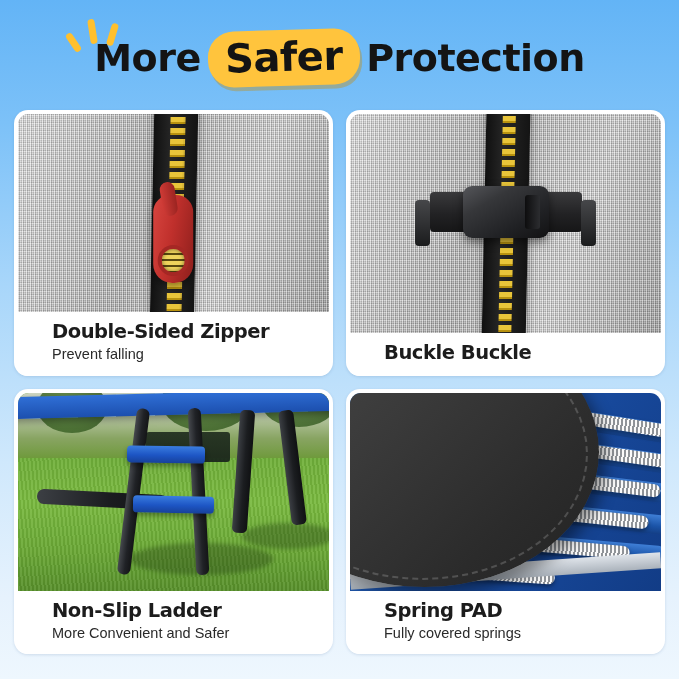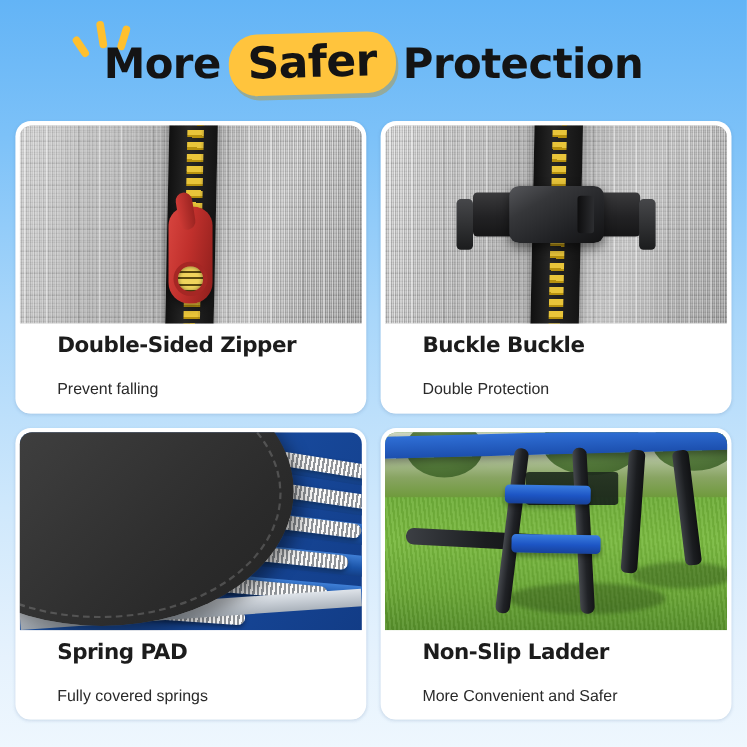--- a/index.html
+++ b/index.html
@@ -56,21 +56,21 @@
   .caption{
     flex:0 0 auto;background:#fff;
     padding:9px 0 12px 34px;
   }
   .cap-title{
     font-size:19.5px;font-weight:bold;color:#1c1c1c;
     letter-spacing:-0.45px;line-height:1.12;
     font-family:"DejaVu Sans", sans-serif;
   }
   .cap-sub{
-    font-size:14.5px;color:#2a2a2a;margin-top:21px;line-height:1.2;
+    font-size:14.5px;color:#2a2a2a;margin-top:3px;line-height:1.2;
     font-family:"Liberation Sans", sans-serif;
   }
 
   
   .mesh{
     position:absolute;inset:0;
     background-color:#b3b3b3;
     background-image:
       repeating-linear-gradient(90deg,rgba(255,255,255,.55) 0 1px,rgba(90,90,90,.30) 1px 2px,rgba(255,255,255,.22) 2px 3px,rgba(120,120,120,.18) 3px 4px),
       repeating-linear-gradient(0deg,rgba(255,255,255,.48) 0 1px,rgba(85,85,85,.26) 1px 2px,rgba(255,255,255,.18) 2px 3px,rgba(120,120,120,.16) 3px 4px),
@@ -270,21 +270,45 @@
       <div class="zip-strip">
         <div class="zip-teeth"></div>
       </div>
       <div class="buckle-strap"></div>
       <div class="buckle-prong bp-l"></div>
       <div class="buckle-prong bp-r"></div>
       <div class="buckle-body"></div>
     </div>
     <div class="caption">
       <div class="cap-title">Buckle Buckle</div>
-      <div class="cap-sub">Double Protection</div>
+    </div>
+  </div>
+
+  <div class="card">
+    <div class="photo">
+      <div class="grass"></div>
+      <div class="bg-strip"></div>
+      <div class="bg-tree" style="left:6%;top:-6%;width:70px;height:52px;"></div>
+      <div class="bg-tree" style="left:46%;top:-10%;width:90px;height:58px;"></div>
+      <div class="bg-tree" style="left:78%;top:-8%;width:76px;height:50px;"></div>
+      <div class="bench"></div>
+      <div class="shadow-blob" style="left:36%;top:76%;width:46%;height:16%;"></div>
+      <div class="shadow-blob" style="left:72%;top:66%;width:30%;height:13%;"></div>
+      <div class="canopy"></div>
+      <div class="leg" style="left:70%;top:9%;height:62%;transform:rotate(4deg);"></div>
+      <div class="leg" style="left:86%;top:9%;height:58%;transform:rotate(-7deg);"></div>
+      <div class="leg" style="left:6%;top:50%;width:42%;height:15px;border-radius:7px;transform:rotate(3deg);"></div>
+      <div class="rail" style="left:35%;top:8%;height:84%;transform:rotate(7deg);"></div>
+      <div class="rail" style="left:56%;top:8%;height:84%;transform:rotate(-3deg);"></div>
+      <div class="step" style="left:35%;top:27%;width:25%;transform:rotate(1deg);"></div>
+      <div class="step" style="left:37%;top:52%;width:26%;transform:rotate(1deg);"></div>
+    </div>
+    <div class="caption">
+      <div class="cap-title">Non-Slip Ladder</div>
+      <div class="cap-sub">More Convenient and Safer</div>
     </div>
   </div>
 
   <div class="card">
     <div class="photo">
       <div class="pad-bg"></div>
       <div class="springs">
         <div class="bar" style="left:38%;top:9%;width:70%;transform:rotate(9deg);"></div>
         <div class="spring" style="left:57%;top:11%;width:46%;transform:rotate(9deg);"></div>
         <div class="bar" style="left:30%;top:24%;width:78%;transform:rotate(8deg);"></div>
@@ -299,38 +323,13 @@
       </div>
       <div class="rim"></div>
       <div class="mat"></div>
     </div>
     <div class="caption">
       <div class="cap-title">Spring PAD</div>
       <div class="cap-sub">Fully covered springs</div>
     </div>
   </div>
 
-  <div class="card">
-    <div class="photo">
-      <div class="grass"></div>
-      <div class="bg-strip"></div>
-      <div class="bg-tree" style="left:6%;top:-6%;width:70px;height:52px;"></div>
-      <div class="bg-tree" style="left:46%;top:-10%;width:90px;height:58px;"></div>
-      <div class="bg-tree" style="left:78%;top:-8%;width:76px;height:50px;"></div>
-      <div class="bench"></div>
-      <div class="shadow-blob" style="left:36%;top:76%;width:46%;height:16%;"></div>
-      <div class="shadow-blob" style="left:72%;top:66%;width:30%;height:13%;"></div>
-      <div class="canopy"></div>
-      <div class="leg" style="left:70%;top:9%;height:62%;transform:rotate(4deg);"></div>
-      <div class="leg" style="left:86%;top:9%;height:58%;transform:rotate(-7deg);"></div>
-      <div class="leg" style="left:6%;top:50%;width:42%;height:15px;border-radius:7px;transform:rotate(3deg);"></div>
-      <div class="rail" style="left:35%;top:8%;height:84%;transform:rotate(7deg);"></div>
-      <div class="rail" style="left:56%;top:8%;height:84%;transform:rotate(-3deg);"></div>
-      <div class="step" style="left:35%;top:27%;width:25%;transform:rotate(1deg);"></div>
-      <div class="step" style="left:37%;top:52%;width:26%;transform:rotate(1deg);"></div>
-    </div>
-    <div class="caption">
-      <div class="cap-title">Non-Slip Ladder</div>
-      <div class="cap-sub">More Convenient and Safer</div>
-    </div>
-  </div>
-
 </div>
 
 </body></html>

